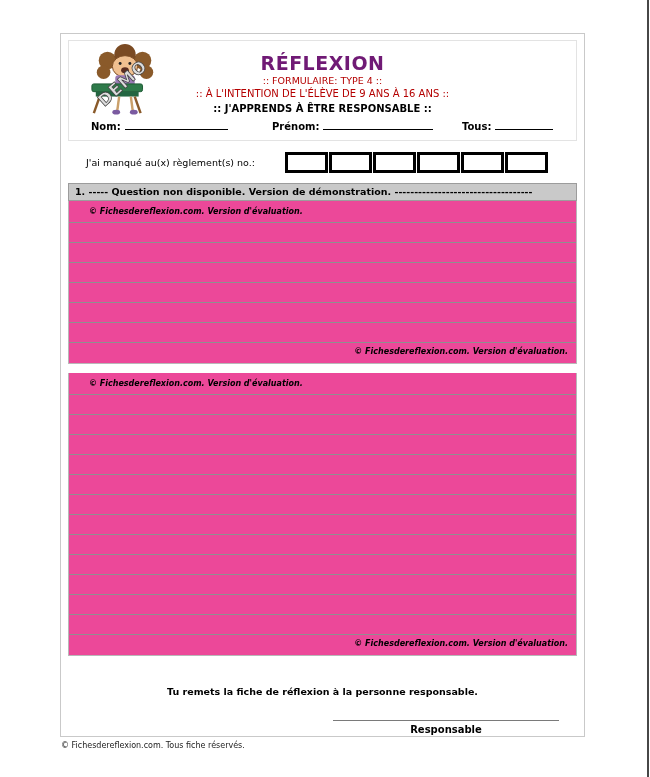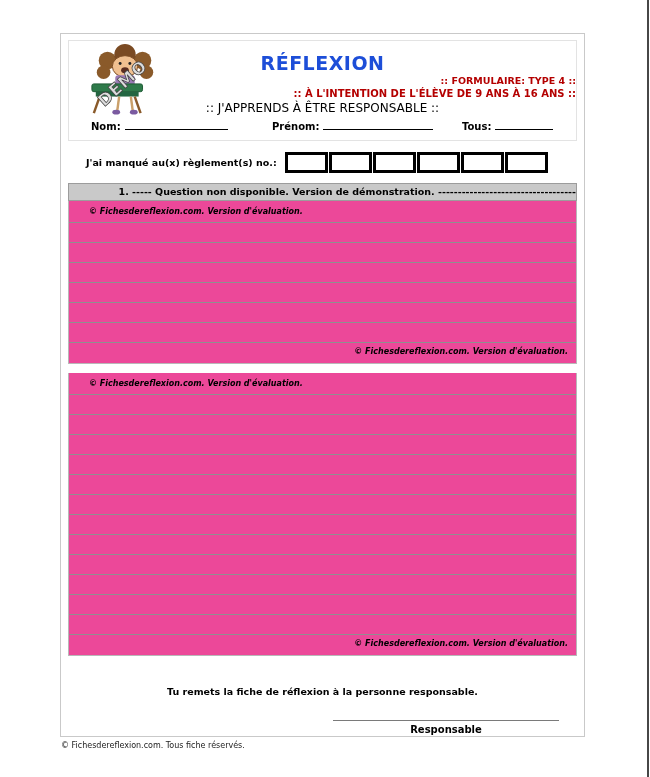--- a/index.html
+++ b/index.html
@@ -8,42 +8,42 @@
   .screen-edge{position:absolute;left:647px;top:0;width:2px;height:777px;background:#474747;}
 
   .page{position:absolute;left:60px;top:33px;width:525px;height:704px;background:#fff;
         border:1px solid #c9c9c9;box-sizing:border-box;}
 
   
   .header-box{position:absolute;left:7px;top:6px;width:509px;height:101px;
               border:1px solid #e3e3e3;box-sizing:border-box;background:#fff;}
   .logo{position:absolute;left:16px;top:2px;}
   .titles{text-align:center;padding-top:12px;}
-  .title{font-size:19px;font-weight:bold;letter-spacing:.5px;line-height:21px;color:#1d4ed8;}
-  .sub-red{font-size:9.5px;font-weight:bold;color:#b40000;line-height:13px;text-align:right;}
+  .title{font-size:19px;font-weight:bold;letter-spacing:.5px;line-height:21px;color:#701a75;}
+  .sub-red{font-size:9.5px;font-weight:normal;color:#b40000;line-height:13px;}
   .sub-red.second{font-size:10px;}
-  .sub-black{font-size:12px;font-weight:normal;line-height:15px;margin-top:1px;color:#000;}
+  .sub-black{font-size:10px;font-weight:bold;line-height:15px;margin-top:1px;color:#000;}
   .fields-row{position:absolute;left:0;right:0;bottom:7px;height:15px;font-size:10px;font-weight:bold;}
   .field{position:absolute;white-space:nowrap;}
   .f-nom{left:22px;}  .f-prenom{left:203px;}  .f-date{left:393px;}
   .fline{display:inline-block;border-bottom:1px solid #000;height:11px;margin-left:4px;}
   .fl-nom{width:103px;} .fl-prenom{width:110px;} .fl-date{width:58px;}
 
   
   .reg-row{position:absolute;left:0;top:110px;right:0;height:34px;}
-  .reg-label{position:absolute;left:25px;top:13px;font-size:9.5px;font-weight:bold;}
+  .reg-label{position:absolute;left:25px;top:13px;font-size:9.5px;font-weight:normal;}
   .reg-boxes{position:absolute;left:224px;top:8px;display:flex;gap:1px;}
   .reg-box{width:43px;height:21px;border:3px solid #000;box-sizing:border-box;background:#fff;}
 
   
   .section{position:absolute;left:7px;width:509px;box-sizing:border-box;}
   .section-1{top:149px;} .section-2{top:339px;}
   .sec-header{height:18px;background:#c9c9c9;border:1px solid #9c9c9c;box-sizing:border-box;
               font-size:9.5px;font-weight:bold;line-height:16px;padding-left:6px;
-              white-space:nowrap;overflow:hidden;color:#000;text-align:right;}
+              white-space:nowrap;overflow:hidden;color:#000;}
   .sec-body{border:1px solid #b8b8b8;border-top:none;box-sizing:border-box;background:#ec4899;}
   .sec-row{border-bottom:1px solid #8f8f8f;box-sizing:border-box;}
   .sec-row.first{height:22px;line-height:21px;padding-left:20px;}
   .sec-row.blank{height:20px;}
   .sec-row.last{height:20px;border-bottom:none;text-align:right;padding-right:8px;line-height:17px;}
   .copy{font-size:8px;font-weight:bold;font-style:italic;color:#000;}
 
   
   .instruction{position:absolute;left:0;right:0;top:652px;text-align:center;
                font-size:9.5px;font-weight:bold;color:#000;}

